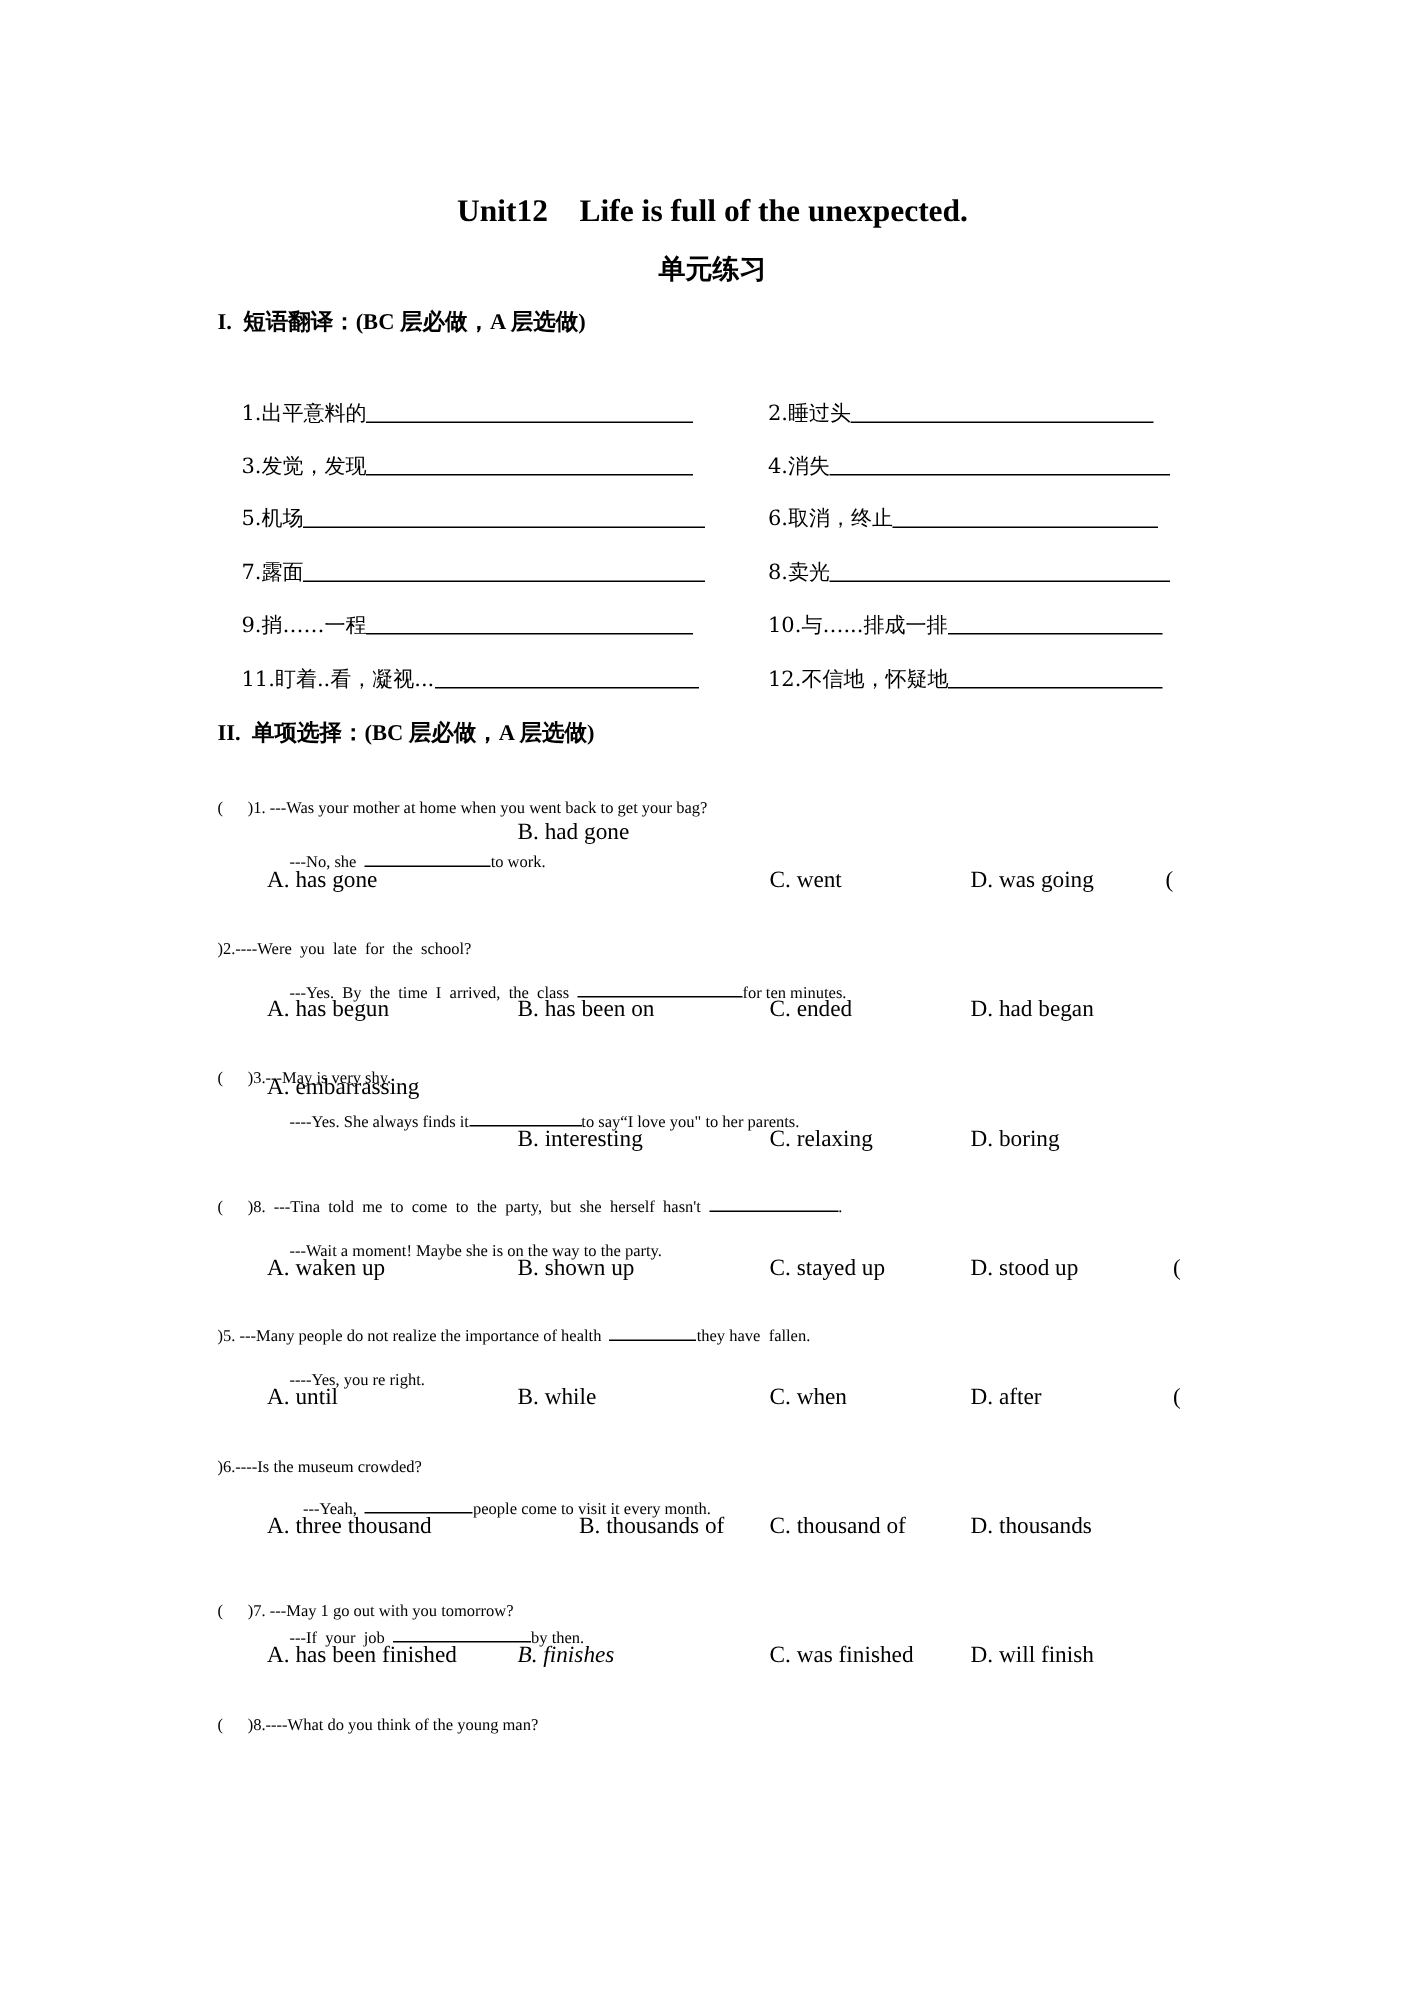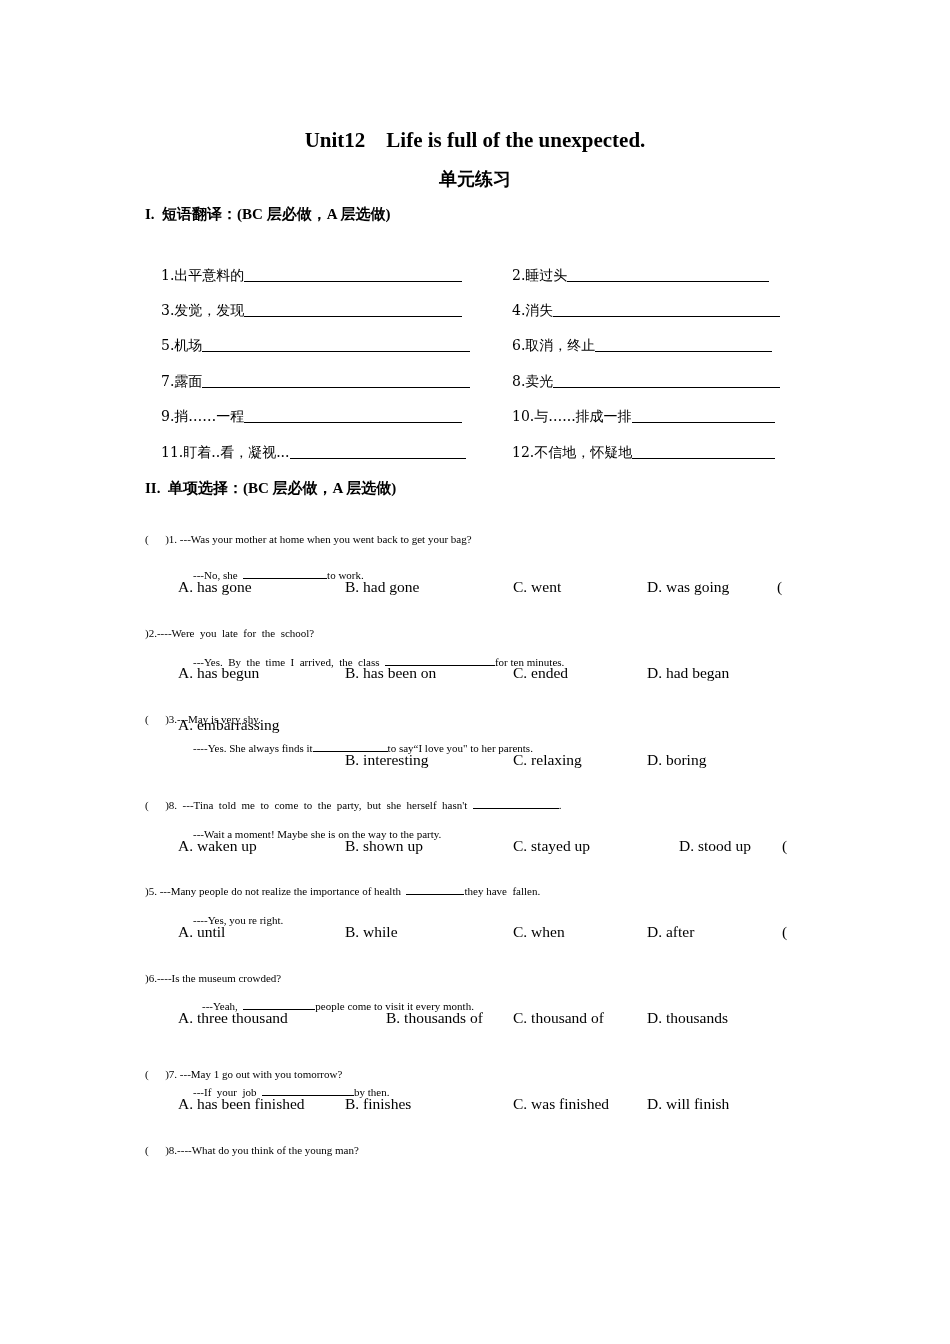--- a/index.html
+++ b/index.html
@@ -105,21 +105,21 @@
 <div class="abs phrase" style="left:512px; top:408px;">
   <span class="label">12.不信地，怀疑地</span>
   <span class="blank" style="width:143px"></span>
 </div>
 
 <div class="abs section-head" style="left:145px; top:479px;">II.  单项选择：(BC 层必做，A 层选做)</div>
 
 <div class="abs line" style="left:145px; top:513px;">(      )1. ---Was your mother at home when you went back to get your bag?</div>
 <div class="abs line" style="left:193px; top:549px;"><span>---No, she  </span><span class="blank-inline" style="width:84px"></span><span>to work.</span></div>
 <div class="abs opt" style="left:178px; top:578px;">A. has gone</div>
-<div class="abs opt" style="left:345px; top:578px;">B. had gone</div>
+<div class="abs opt" style="left:345px; top:546px;">B. had gone</div>
 <div class="abs opt" style="left:513px; top:578px;">C. went</div>
 <div class="abs opt" style="left:647px; top:578px;">D. was going</div>
 <div class="abs opt" style="left:777px; top:578px;">(</div>
 
 <div class="abs line" style="left:145px; top:607px;">)2.----Were  you  late  for  the  school?</div>
 <div class="abs line" style="left:193px; top:636px;"><span>---Yes.  By  the  time  I  arrived,  the  class  </span><span class="blank-inline" style="width:110px"></span><span>for ten minutes.</span></div>
 <div class="abs opt" style="left:178px; top:664px;">A. has begun</div>
 <div class="abs opt" style="left:345px; top:664px;">B. has been on</div>
 <div class="abs opt" style="left:513px; top:664px;">C. ended</div>
 <div class="abs opt" style="left:647px; top:664px;">D. had began</div>
@@ -129,38 +129,38 @@
 <div class="abs opt" style="left:178px; top:716px;">A. embarrassing</div>
 <div class="abs opt" style="left:345px; top:751px;">B. interesting</div>
 <div class="abs opt" style="left:513px; top:751px;">C. relaxing</div>
 <div class="abs opt" style="left:647px; top:751px;">D. boring</div>
 
 <div class="abs line" style="left:145px; top:779px;"><span>(      )8.  ---Tina  told  me  to  come  to  the  party,  but  she  herself  hasn't  </span><span class="blank-inline" style="width:86px"></span><span>.</span></div>
 <div class="abs line" style="left:193px; top:808px;">---Wait a moment! Maybe she is on the way to the party.</div>
 <div class="abs opt" style="left:178px; top:837px;">A. waken up</div>
 <div class="abs opt" style="left:345px; top:837px;">B. shown up</div>
 <div class="abs opt" style="left:513px; top:837px;">C. stayed up</div>
-<div class="abs opt" style="left:647px; top:837px;margin-left:32px;">D. stood up</div>
+<div class="abs opt" style="left:647px; top:837px;">D. stood up</div>
 <div class="abs opt" style="left:782px; top:837px;">(</div>
 
 <div class="abs line" style="left:145px; top:865px;"><span>)5. ---Many people do not realize the importance of health  </span><span class="blank-inline" style="width:58px"></span><span>they have  fallen.</span></div>
 <div class="abs line" style="left:193px; top:894px;">----Yes, you re right.</div>
 <div class="abs opt" style="left:178px; top:923px;">A. until</div>
 <div class="abs opt" style="left:345px; top:923px;">B. while</div>
 <div class="abs opt" style="left:513px; top:923px;">C. when</div>
 <div class="abs opt" style="left:647px; top:923px;">D. after</div>
 <div class="abs opt" style="left:782px; top:923px;">(</div>
 
 <div class="abs line" style="left:145px; top:952px;">)6.----Is the museum crowded?</div>
 <div class="abs line" style="left:202px; top:980px;"><span>---Yeah,  </span><span class="blank-inline" style="width:72px"></span><span>people come to visit it every month.</span></div>
 <div class="abs opt" style="left:178px; top:1009px;">A. three thousand</div>
 <div class="abs opt" style="left:345px; top:1009px;margin-left:41px;">B. thousands of</div>
 <div class="abs opt" style="left:513px; top:1009px;">C. thousand of</div>
 <div class="abs opt" style="left:647px; top:1009px;">D. thousands</div>
 
 <div class="abs line" style="left:145px; top:1048px;">(      )7. ---May 1 go out with you tomorrow?</div>
 <div class="abs line" style="left:193px; top:1066px;"><span>---If  your  job  </span><span class="blank-inline" style="width:92px"></span><span>by then.</span></div>
 <div class="abs opt" style="left:178px; top:1095px;">A. has been finished</div>
-<div class="abs opt" style="left:345px; top:1095px;">B. finishes</div>
+<div class="abs opt" style="left:345px; top:1095px;font-style:italic;">B. finishes</div>
 <div class="abs opt" style="left:513px; top:1095px;">C. was finished</div>
 <div class="abs opt" style="left:647px; top:1095px;">D. will finish</div>
 
 <div class="abs line" style="left:145px; top:1124px;">(      )8.----What do you think of the young man?</div>
 
 </body></html>

